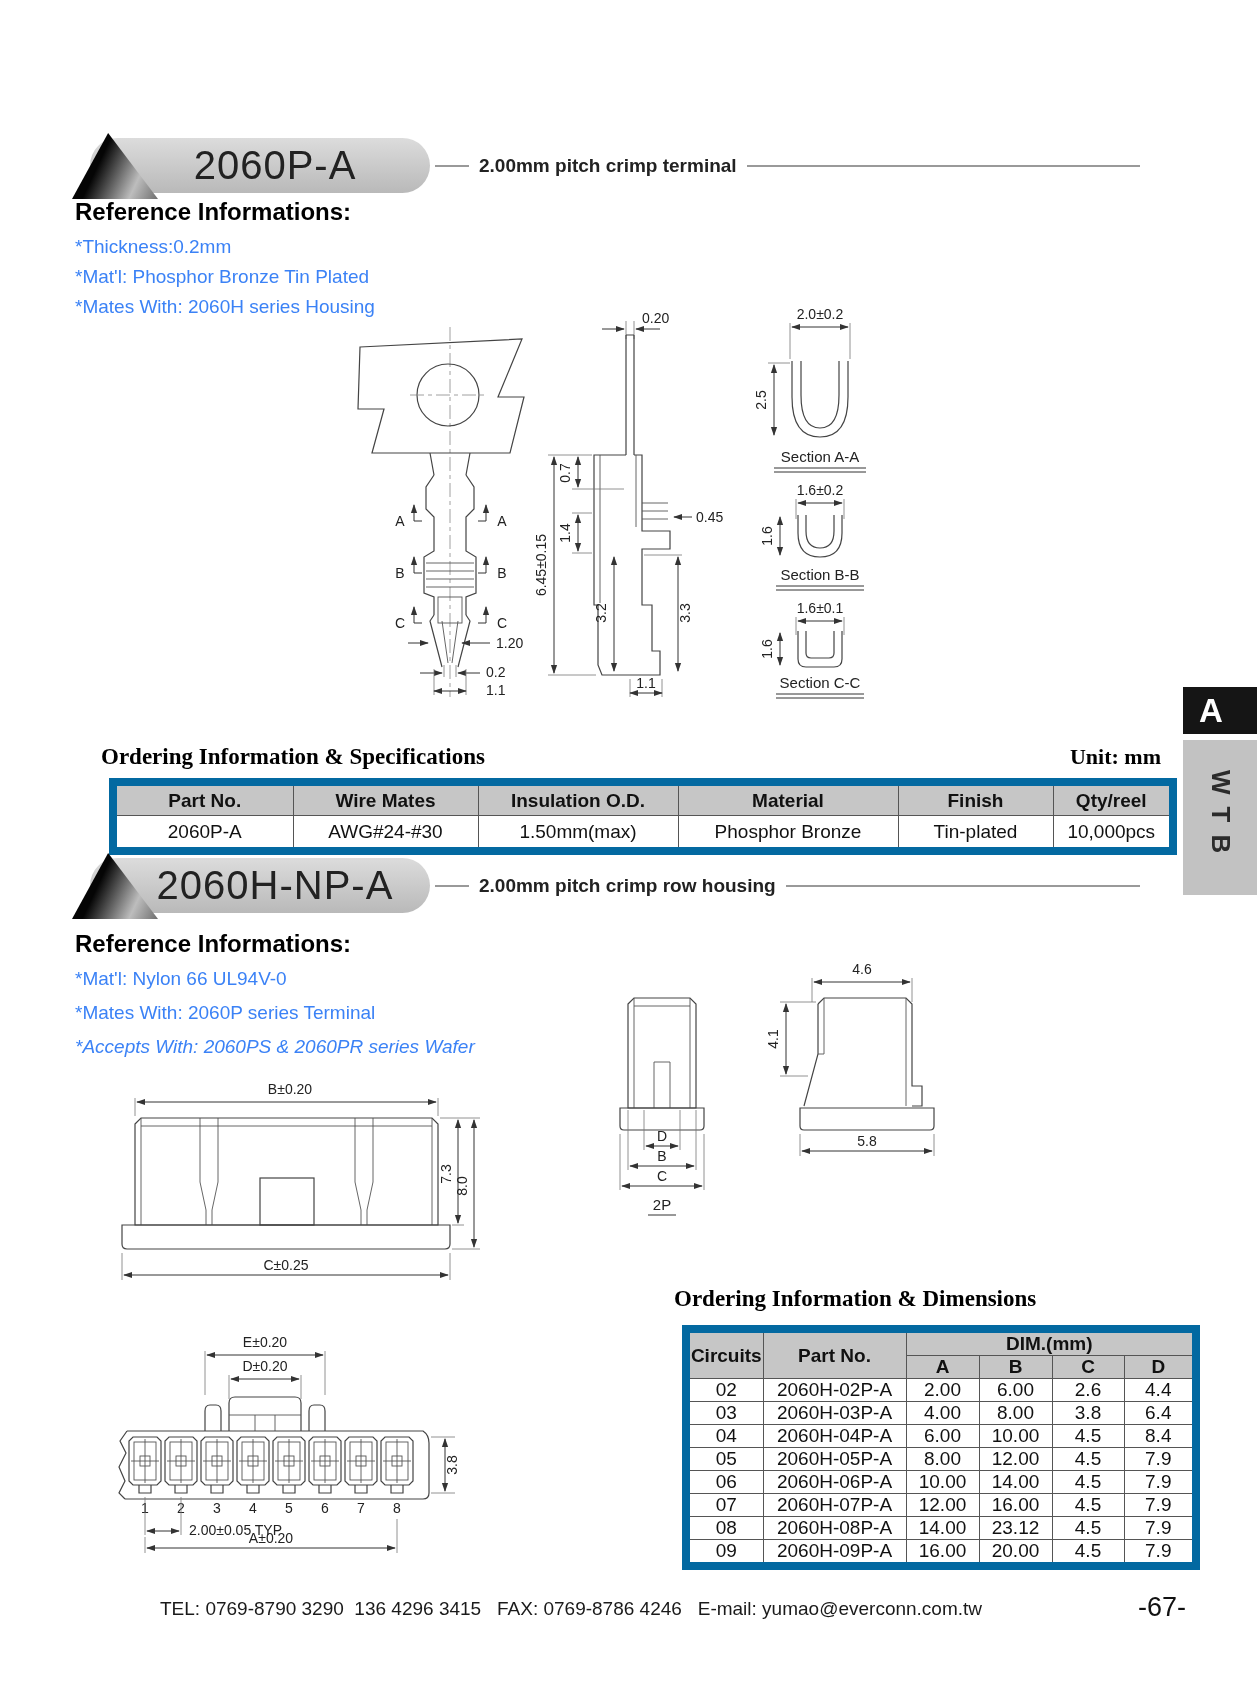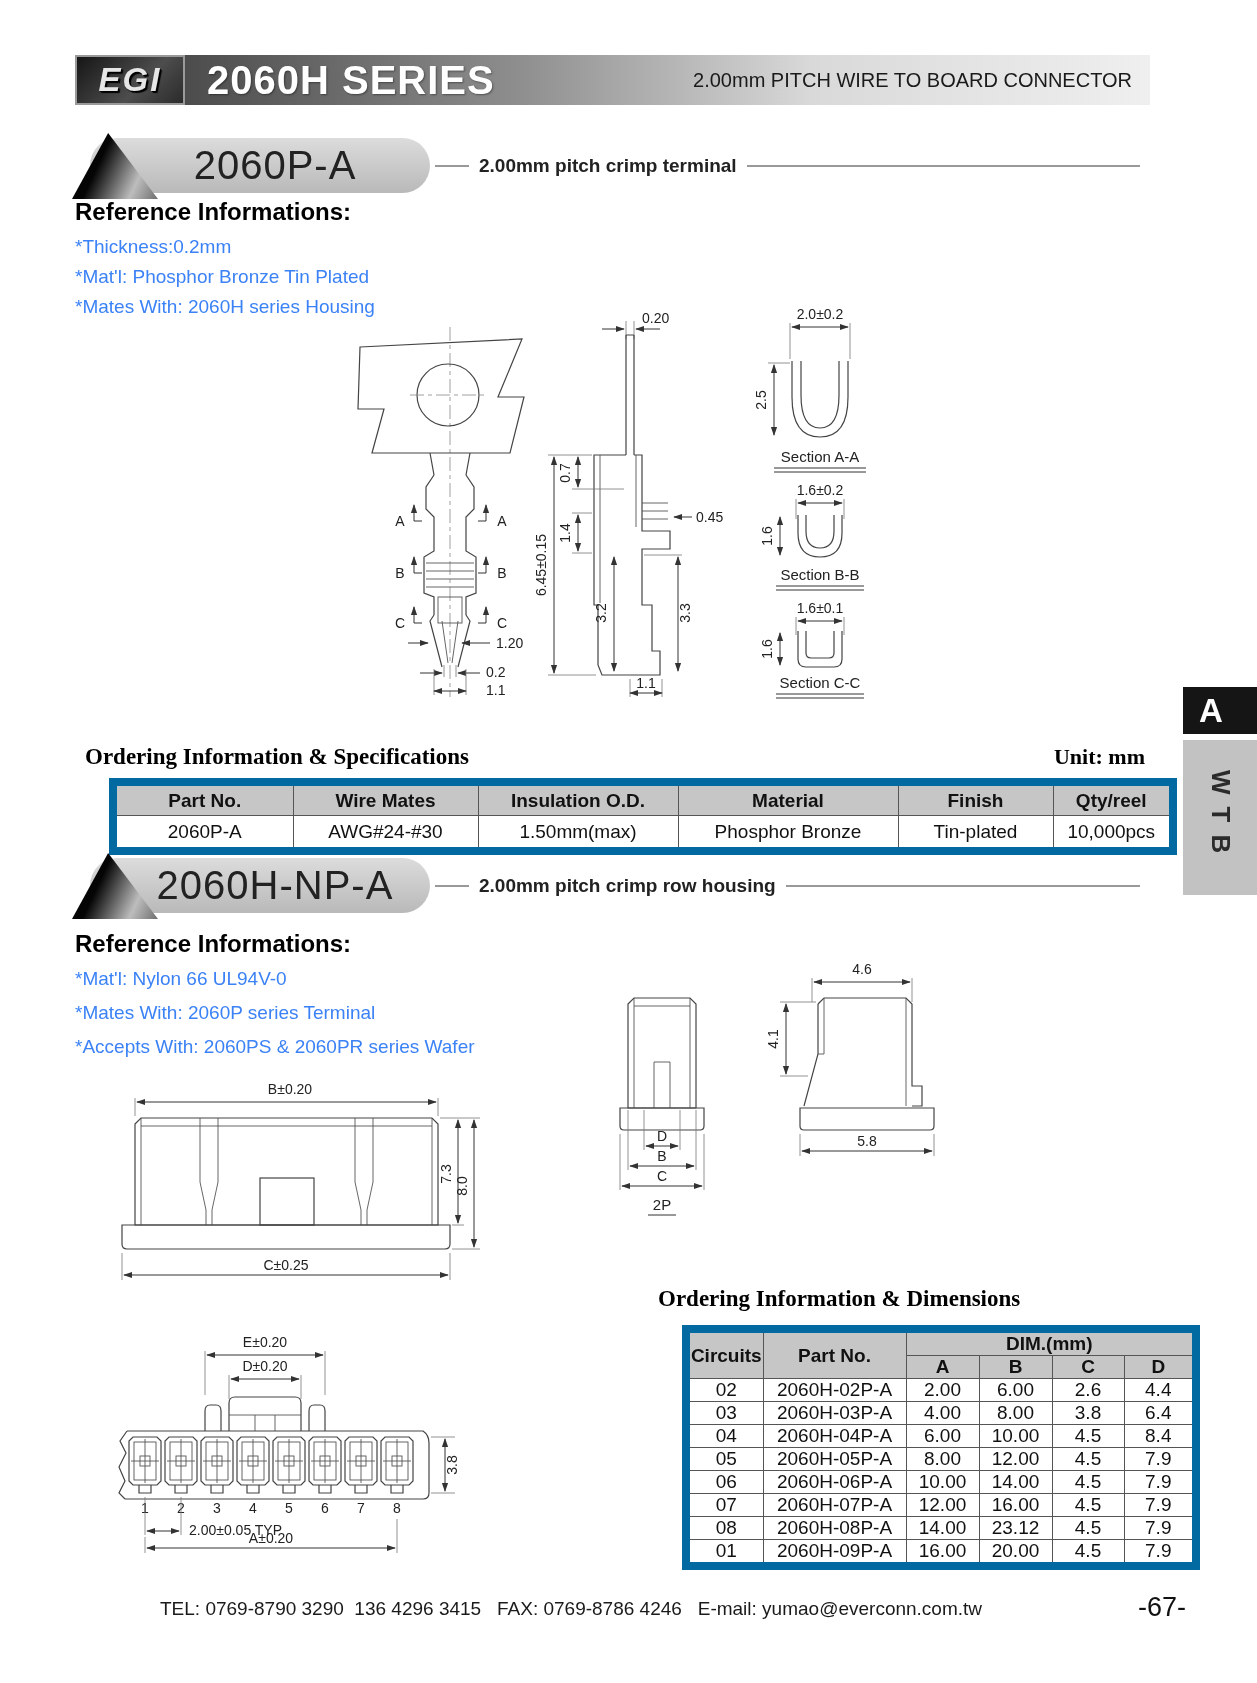--- a/index.html
+++ b/index.html
@@ -24,21 +24,21 @@
        background:linear-gradient(115deg,#050505 35%,#bdbdbd 75%,#6e6e6e);
        clip-path:polygon(42% 0,100% 100%,0 100%);}
   .tagline{position:absolute;display:flex;align-items:center;}
   .tagline .ln{height:2px;background:#999;}
   .tagline .tx{font-size:19px;font-weight:bold;color:#222;margin:0 10px;white-space:nowrap;}
   
   .refh{position:absolute;left:75px;font-size:24px;font-weight:bold;color:#000;}
   .refl{position:absolute;left:75px;font-size:19px;color:#3b82f6;}
   
   .ttlrow{position:absolute;display:flex;justify-content:space-between;align-items:baseline;
-          font-family:"Liberation Serif",serif;font-weight:bold;}
+          font-family:"Liberation Serif",serif;font-weight:bold;margin-left:16px;}
   .ttl{font-size:23px;color:#000;}
   .unit{font-size:22px;color:#000;}
   table.dt{position:absolute;border-collapse:collapse;table-layout:fixed;background:#fff;}
   table.dt th,table.dt td{border:1px solid #555;text-align:center;padding:0;font-size:19px;color:#111;
           overflow:hidden;white-space:nowrap;}
   table.dt th{background:#c6c6c6;font-weight:bold;}
   table.dt{border:8px solid #0369a1;margin-left:24px;}
   .spec th{height:29px;} .spec td{height:31px;}
   .dim2 th{height:21px;font-size:19px;} .dim2 td{height:22px;font-size:19px;}
   
@@ -57,29 +57,20 @@
         color:#fff;font-weight:bold;font-size:33px;display:flex;align-items:center;padding-left:16px;box-sizing:border-box;}
   .tabWTB{position:absolute;left:1183px;top:740px;width:74px;height:155px;background:#c2c2c2;
         display:flex;align-items:center;justify-content:center;}
   .tabWTB span{writing-mode:vertical-rl;font-size:26px;font-weight:bold;color:#2b2b2b;letter-spacing:12px;}
 </style>
 </head>
 <body>
 
 <div class="page">
 
-  <div class="hdr">
-    <div class="logo">
-      <span>EGI</span>
-    </div>
-    <div class="hbar">
-      <span class="hseries">2060H SERIES</span>
-      <span class="hsub">2.00mm PITCH WIRE TO BOARD CONNECTOR</span>
-    </div>
-  </div>
 
   <div class="cap" style="top:138px;">
     <div class="tri"></div>
     <span class="t">2060P-A</span>
   </div>
   <div class="tagline" style="left:435px;top:155px;width:705px;">
     <div class="ln" style="width:34px;"></div>
     <span class="tx">2.00mm pitch crimp terminal</span>
     <div class="ln" style="flex:1;"></div>
   </div>
@@ -263,21 +254,21 @@
   </div>
   <div class="tagline" style="left:435px;top:875px;width:705px;">
     <div class="ln" style="width:34px;"></div>
     <span class="tx">2.00mm pitch crimp row housing</span>
     <div class="ln" style="flex:1;"></div>
   </div>
 
   <div class="refh" style="top:930px;">Reference Informations:</div>
   <div class="refl" style="top:968px;">*Mat'l: Nylon 66 UL94V-0</div>
   <div class="refl" style="top:1002px;">*Mates With: 2060P series Terminal</div>
-  <div class="refl" style="top:1036px;">*Accepts With: 2060PS &amp; 2060PR series Wafer</div>
+  <div class="refl" style="top:1036px;font-style:italic;">*Accepts With: 2060PS &amp; 2060PR series Wafer</div>
 
   <svg style="position:absolute;left:600px;top:958px;" width="370" height="262" viewBox="0 0 370 262">
 
     <g>
       <path class="part" d="M28,46 L34,40 L90,40 L96,46 L96,150 L28,150 Z"></path>
       <path class="thin" d="M34,40 L34,150 M90,40 L90,150 M34,48 L90,48"></path>
       <path class="thin" d="M54,104 L54,150 M70,104 L70,150 M54,104 L70,104"></path>
       <path class="part" d="M20,150 L104,150 L104,168 Q104,172 100,172 L24,172 Q20,172 20,168 Z"></path>
       <line class="ext" x1="44" y1="152" x2="44" y2="192"></line>
       <line class="ext" x1="80" y1="152" x2="80" y2="192"></line>
@@ -517,21 +508,21 @@
         </tr>
         <tr>
           <td>08</td>
           <td>2060H-08P-A</td>
           <td>14.00</td>
           <td>23.12</td>
           <td>4.5</td>
           <td>7.9</td>
         </tr>
         <tr>
-          <td>01</td>
+          <td>09</td>
           <td>2060H-09P-A</td>
           <td>16.00</td>
           <td>20.00</td>
           <td>4.5</td>
           <td>7.9</td>
         </tr>
       </tbody>
   </table>
 
   <div class="footer">TEL: 0769-8790 3290  136 4296 3415   FAX: 0769-8786 4246   E-mail: yumao@everconn.com.tw</div>

